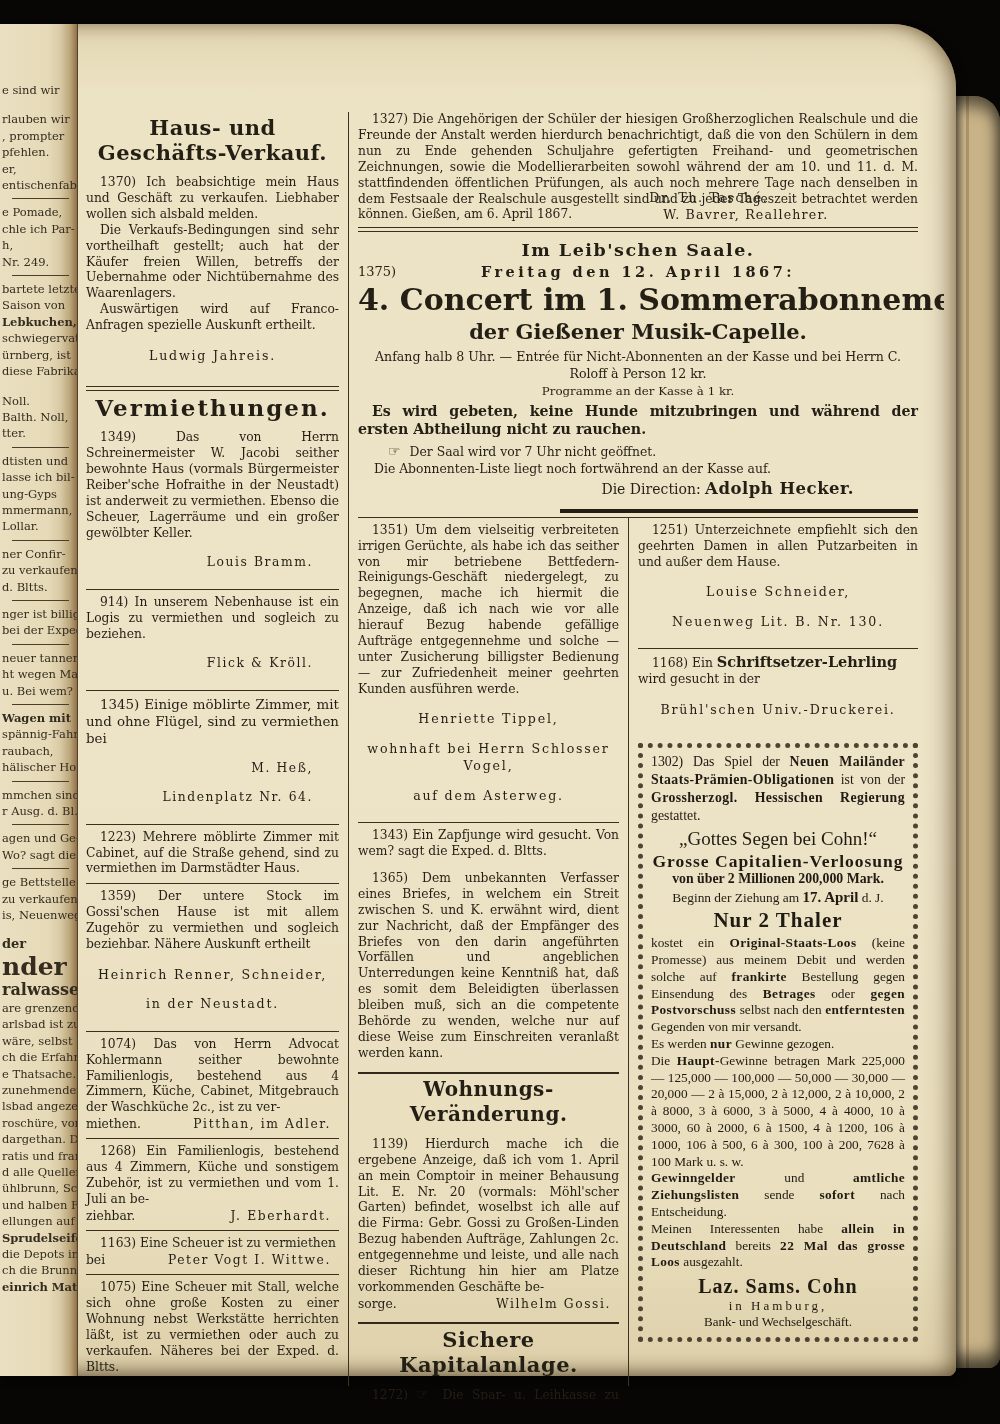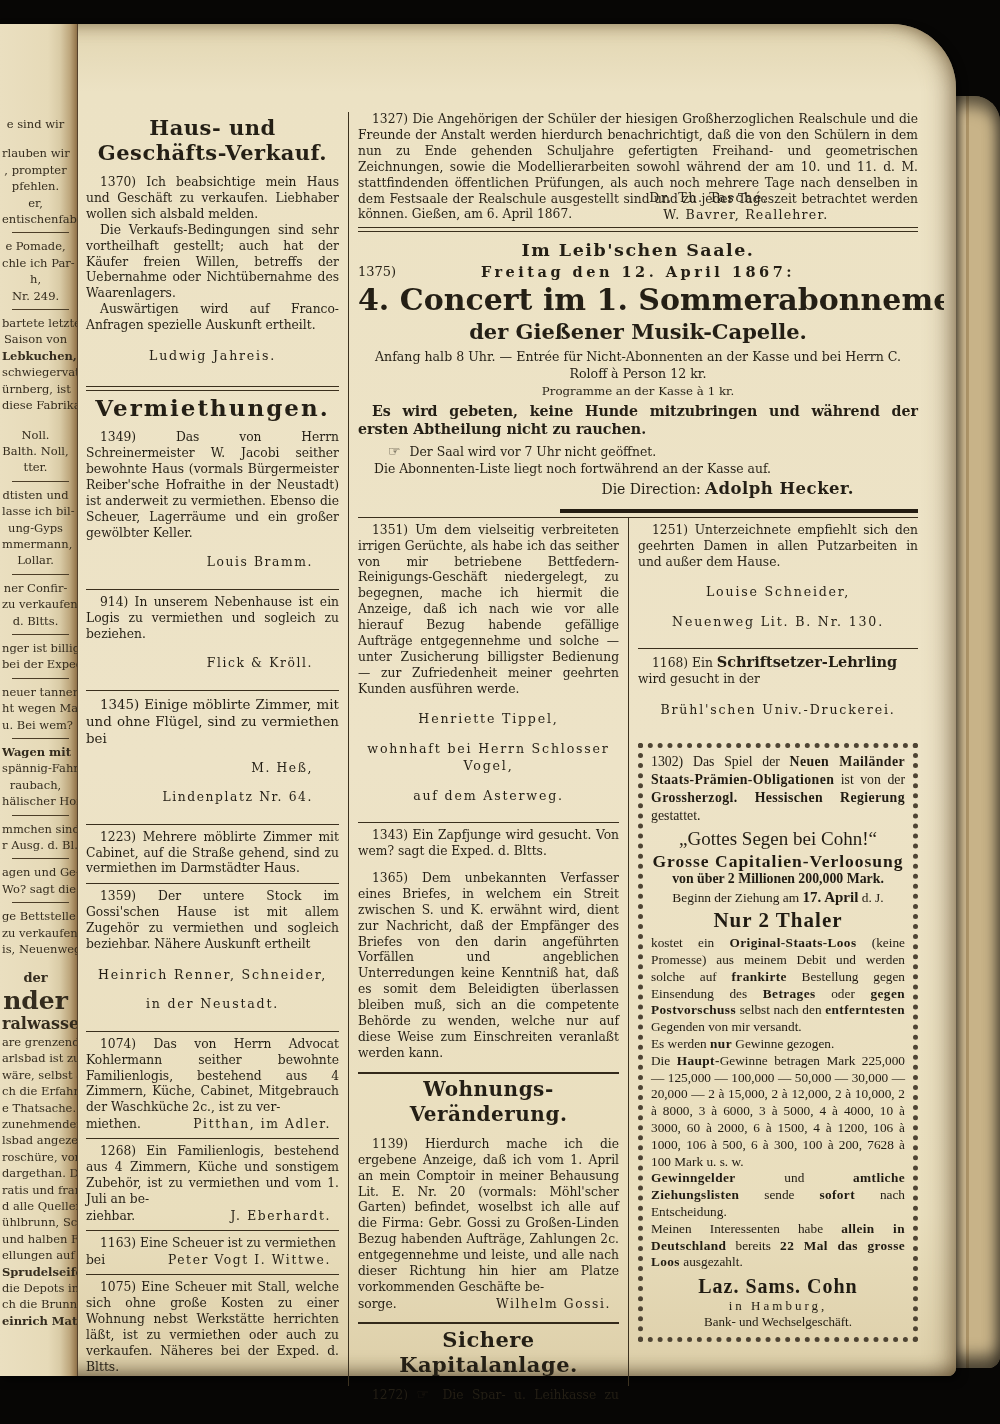--- a/index.html
+++ b/index.html
@@ -14,21 +14,21 @@
     background:linear-gradient(180deg,#e2d6b2 0,#ece2c4 5%,#ede3c7 55%,#e9debd 88%,#ddcfa9 100%);
     border-radius:2px 64px 8px 2px;
     box-shadow:inset -16px 0 24px -10px rgba(95,72,40,.6),
                inset 0 10px 18px -10px rgba(95,72,40,.55),
                inset 0 -14px 18px -10px rgba(60,45,25,.6),
                3px 4px 8px rgba(0,0,0,.65);}
   
   .left-strip{position:absolute;left:0;top:0;width:78px;height:100%;box-sizing:border-box;
     background:linear-gradient(90deg,#eadfc0 0,#e6dab8 48px,#d9cba6 60px,#bda67c 70px,#97794f 76px,#7c6243 78px);
     border-right:1px solid #55422c;overflow:hidden;}
-  .frag{padding:92px 8px 0 2px;text-align:center;font-size:11.5px;line-height:16.4px;color:#342c1e;}
+  .frag{padding:58px 8px 0 2px;text-align:left;font-size:11.5px;line-height:16.4px;color:#342c1e;}
   .frag .fl{white-space:nowrap;}
   .frag .rule{border-top:1px solid #4c3e28;margin:5px 0 5px 10px;}
   .frag .gap{height:13px;}
   .frag .fb{font-weight:bold;}
   .frag .bg1{font-size:13px;font-weight:bold;}
   .frag .bg2{font-size:25px;font-weight:bold;line-height:27px;}
   .frag .bg3{font-size:16px;font-weight:bold;line-height:20px;}
   
   .main{position:absolute;left:78px;top:24px;width:866px;height:1352px;box-sizing:border-box;}
   .main-inner{display:flex;height:100%;box-sizing:border-box;padding:64px 26px 14px 8px;overflow:hidden;}

